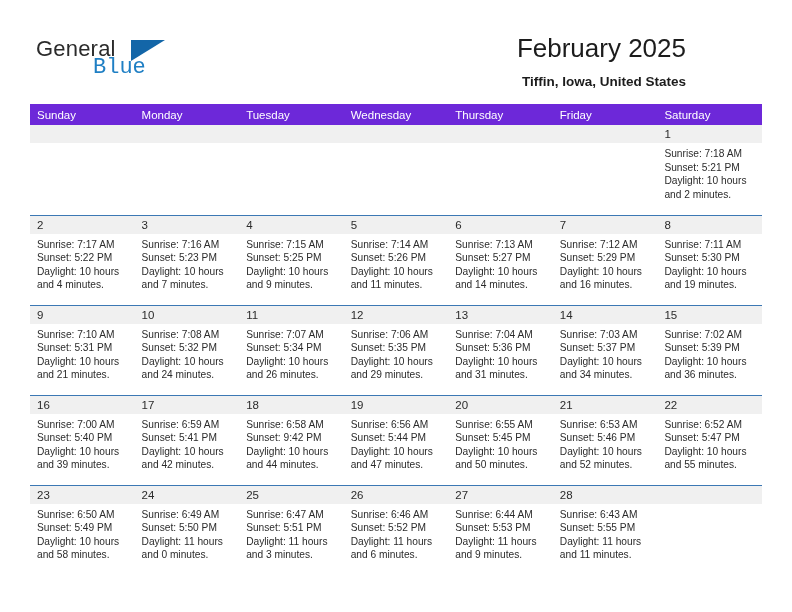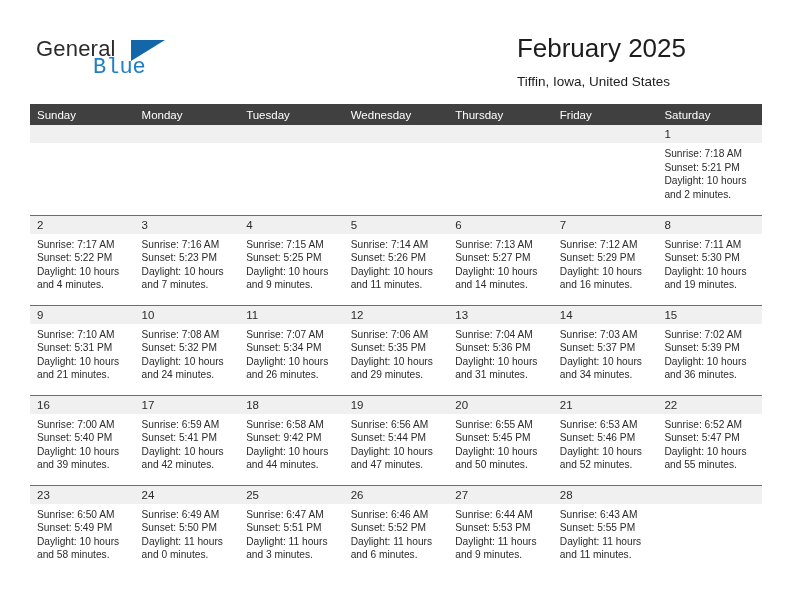--- a/index.html
+++ b/index.html
@@ -66,49 +66,50 @@
     width: 0;
     height: 0;
     border-left: 34px solid #1366a8;
     border-bottom: 21px solid transparent;
   }
 
   .title-block {
     position: absolute;
     right: 38px;
     top: 32px;
+    text-align: right;
   }
   .cal-title {
     font-size: 26px;
     font-weight: 400;
     color: #1c1c1c;
     line-height: 32px;
     white-space: nowrap;
   }
   .cal-subtitle {
     margin-top: 9px;
     font-size: 13.5px;
-    font-weight: 400;
+    font-weight: 700;
     color: #1c1c1c;
     line-height: 17px;
     white-space: nowrap;
   }
 
   
   .calendar {
     position: absolute;
     left: 30px;
     top: 104px;
     width: 732px;
     border-collapse: collapse;
     table-layout: fixed;
   }
 
   .dow-row {
-    background: #404040;
+    background: #6d28d9;
   }
   .dow-cell {
     height: 21px;
     padding: 0 0 0 7px;
     color: #ffffff;
     font-size: 11.5px;
     font-weight: 400;
     text-align: left;
     vertical-align: middle;
     width: 104.5px;

